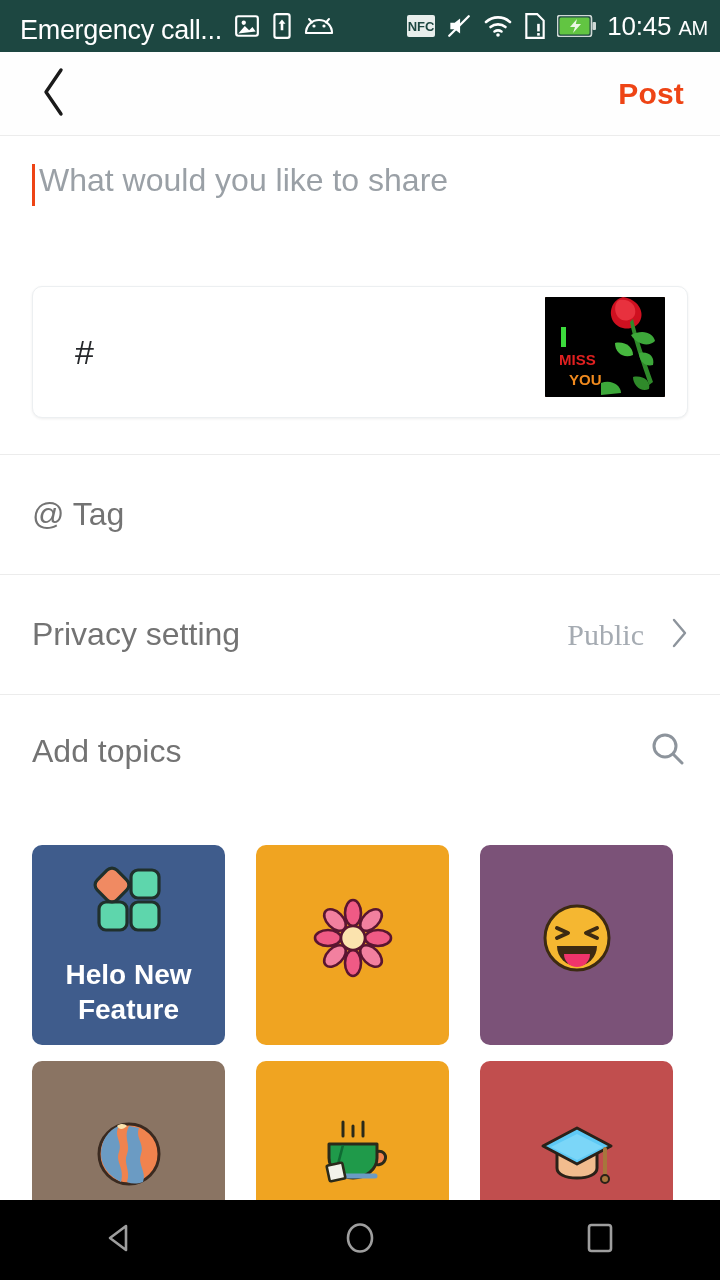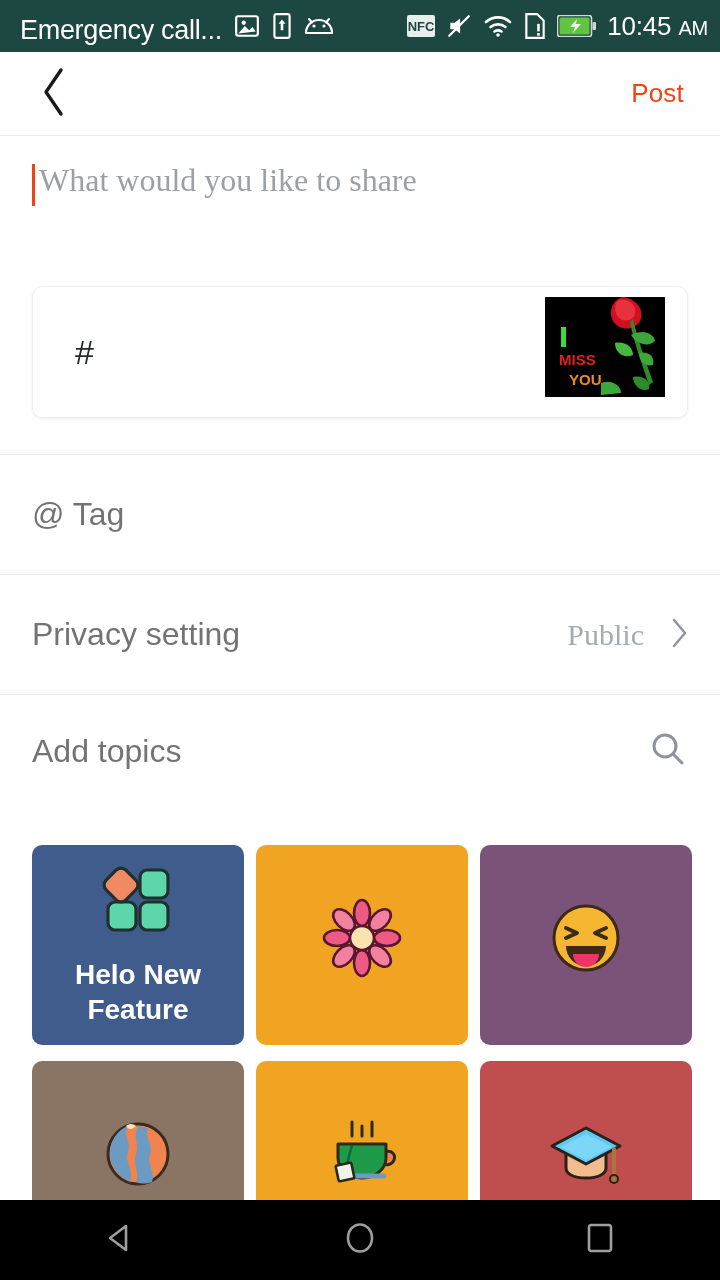--- a/index.html
+++ b/index.html
@@ -27,26 +27,26 @@
   .icn { display:block; }
 
   
   .appbar {
     height:84px; background:#fefefe; display:flex; align-items:center;
     justify-content:space-between; padding:0 28px;
     border-bottom:1px solid #ececec;
   }
   .back-btn { width:52px; height:52px; display:flex; align-items:center; justify-content:center; }
   .post-btn {
-    color:#ee4415; font-size:26px; font-weight:normal; letter-spacing:0.2px;
+    color:#ee4415; font-size:30px; font-weight:bold; letter-spacing:0.2px;
     padding:4px 8px;
   }
 
   
-  .composer { padding:24px 12px 0 32px; height:150px; position:relative;font-family:Liberation Serif, serif; }
+  .composer { padding:24px 12px 0 32px; height:150px; position:relative; }
   .composer-row { display:flex; align-items:flex-start; }
   .caret { width:3px; height:42px; background:#ee4415; margin-top:4px; margin-right:4px;}
   .composer-placeholder { font-size:32px; color:#9aa0a6; line-height:1.25; }
 
   
   .hashcard-wrap { padding:0 32px; }
   .hashcard {
     position:relative; height:132px; border:1px solid #eceff1; border-radius:10px;
     background:#fff; box-shadow:0 1px 3px rgba(0,0,0,0.07);
     display:flex; align-items:center;
@@ -71,21 +71,21 @@
     height:112px; display:flex; align-items:center; justify-content:space-between;
     padding:0 32px; background:#fff;
   }
 
   
   .grid {
     display:grid; grid-template-columns:repeat(3, 208px); gap:16px;
     padding:0 32px;
   }
   .tile {
-    position:relative; width:212px; height:200px; border-radius:10px;
+    position:relative; width:193px; height:200px; border-radius:10px;
     display:flex; flex-direction:column; align-items:center; justify-content:center;
     overflow:hidden;
   }
   .tile-icon { width:86px; height:86px; display:flex; align-items:center; justify-content:center; }
   .tile-label {
     color:#fff; font-weight:bold; font-size:28px; line-height:1.25;
     text-align:center; margin-top:14px; width:170px;
   }
   .tile.with-label .tile-icon { margin-top:-6px; }
 

